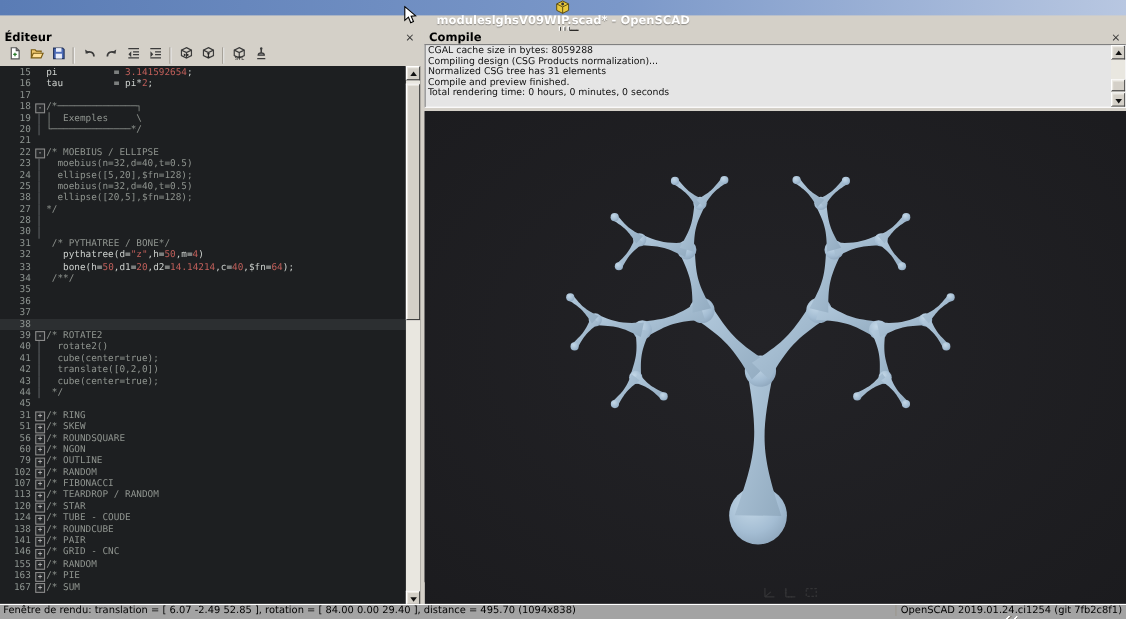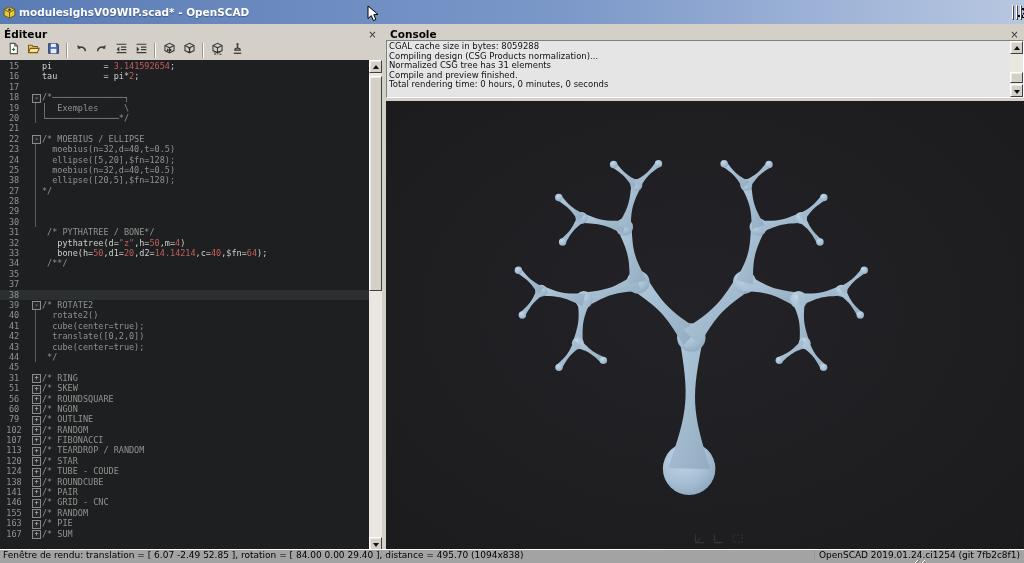--- a/index.html
+++ b/index.html
@@ -1,20 +1,20 @@
 <!DOCTYPE html>
 <html><head>
 <meta charset="utf-8">
 <style>
   html,body{margin:0;padding:0;background:#555;}
   #app{position:relative;width:1024px;height:563px;background:#d4d0c8;overflow:hidden;
        font-family:"DejaVu Sans",sans-serif;font-size:11px;color:#000;cursor:default;}
   
-  #titlebar{height:24px;display:flex;align-items:center;padding:0 2px;
-    background:linear-gradient(90deg,#5a7cb5 0%,#7b98c9 55%,#b8c7e1 100%);}
+  #titlebar{height:14px;display:flex;align-items:center;padding:0 2px;
+    background:linear-gradient(90deg,#5a7cb5 0%,#7b98c9 55%,#b8c7e1 100%);flex-direction:column;}
   #appicon{width:13px;height:13px;margin:0 3px 0 1px;display:inline-flex;}
   #wtitle{color:#fff;font-weight:bold;font-size:10.5px;flex:1;white-space:nowrap;
     text-shadow:0 1px 1px rgba(0,0,0,.35);}
   .wbtn{width:16px;height:13px;margin-left:2px;background:#d4d0c8;position:relative;
     border:1px solid;border-color:#fff #404040 #404040 #fff;box-shadow:inset 1px 1px 0 #ece9e2;}
   .g-min{position:absolute;left:3px;bottom:2px;width:7px;height:2px;background:#000;}
   .g-max{position:absolute;left:3px;top:2px;width:8px;height:7px;border:1px solid #000;border-top-width:2px;}
   .g-close{position:absolute;left:0;top:-1px;width:100%;text-align:center;font-size:11px;font-weight:bold;line-height:13px;}
   .g-close::before{content:"×";}
   
@@ -33,21 +33,21 @@
   
   #edtoolbar{height:20px;display:flex;align-items:center;background:#d4d0c8;padding-left:3px;}
   .tbtn{width:20px;height:18px;display:inline-flex;align-items:center;justify-content:center;}
   .vsep{width:1px;height:15px;background:#9c978e;border-right:1px solid #fff;margin:0 3px;}
   
   #edbody{flex:1;background:#1d1f21;position:relative;overflow:hidden;
     font-family:"DejaVu Sans Mono",monospace;font-size:8.5px;}
   #edlines{position:absolute;left:0;top:1px;right:13px;}
   .ed-row{display:flex;height:10.4px;line-height:10.4px;white-space:pre;}
   .ed-row.hl{background:#2c2f31;}
-  .ed-num{width:28px;text-align:center;padding-right:3px;color:#8f9692;flex:none;}
+  .ed-num{width:28px;text-align:right;padding-right:3px;color:#8f9692;flex:none;}
   .ed-fold{width:11px;flex:none;position:relative;}
   .ed-fold .fb{position:absolute;left:1px;top:1.4px;width:7px;height:7px;border:1px solid #8a8a8a;
     background:#26282a;color:#c8c8c8;font-size:7px;line-height:6px;text-align:center;}
   .ed-fold.guide::before{content:"";position:absolute;left:4px;top:0;bottom:0;width:1px;background:#5a5e60;}
   .ed-code{flex:1;}
   .tk-d{color:#cdd1ce;} .tk-n{color:#c05f5a;} .tk-s{color:#c05f5a;} .tk-c{color:#8f948f;}
   
   .sbar{position:absolute;top:0;bottom:0;right:0;width:13px;background:#e9e7e0;}
   .sb-btn{position:absolute;left:0;width:13px;height:13px;background:#d4d0c8;
     border:1px solid;border-color:#fff #404040 #404040 #fff;box-shadow:inset 1px 1px 0 #ece9e2;box-sizing:border-box;}
@@ -200,27 +200,27 @@
             <div class="ed-row"><span class="ed-num">19</span><span class="ed-fold guide"></span><span class="ed-code"><span class="tk-c">│  Exemples     \</span></span></div>
             <div class="ed-row"><span class="ed-num">20</span><span class="ed-fold guide"></span><span class="ed-code"><span class="tk-c">└──────────────*/</span></span></div>
             <div class="ed-row"><span class="ed-num">21</span><span class="ed-fold"></span><span class="ed-code"></span></div>
             <div class="ed-row"><span class="ed-num">22</span><span class="ed-fold"><span class="fb">-</span></span><span class="ed-code"><span class="tk-c">/* MOEBIUS / ELLIPSE</span></span></div>
             <div class="ed-row"><span class="ed-num">23</span><span class="ed-fold guide"></span><span class="ed-code"><span class="tk-c">  moebius(n=32,d=40,t=0.5)</span></span></div>
             <div class="ed-row"><span class="ed-num">24</span><span class="ed-fold guide"></span><span class="ed-code"><span class="tk-c">  ellipse([5,20],$fn=128);</span></span></div>
             <div class="ed-row"><span class="ed-num">25</span><span class="ed-fold guide"></span><span class="ed-code"><span class="tk-c">  moebius(n=32,d=40,t=0.5)</span></span></div>
             <div class="ed-row"><span class="ed-num">38</span><span class="ed-fold guide"></span><span class="ed-code"><span class="tk-c">  ellipse([20,5],$fn=128);</span></span></div>
             <div class="ed-row"><span class="ed-num">27</span><span class="ed-fold guide"></span><span class="ed-code"><span class="tk-c">*/</span></span></div>
             <div class="ed-row"><span class="ed-num">28</span><span class="ed-fold guide"></span><span class="ed-code"></span></div>
-            <div class="ed-row"><span class="ed-num">29</span><span class="ed-fold guide"></span><span class="ed-code"></span></div>
             <div class="ed-row"><span class="ed-num">30</span><span class="ed-fold guide"></span><span class="ed-code"></span></div>
             <div class="ed-row"><span class="ed-num">31</span><span class="ed-fold"></span><span class="ed-code"><span class="tk-c"> /* PYTHATREE / BONE*/</span></span></div>
             <div class="ed-row"><span class="ed-num">32</span><span class="ed-fold"></span><span class="ed-code"><span class="tk-d">   pythatree(d=</span><span class="tk-s">"z"</span><span class="tk-d">,h=</span><span class="tk-n">50</span><span class="tk-d">,m=</span><span class="tk-n">4</span><span class="tk-d">)</span></span></div>
             <div class="ed-row"><span class="ed-num">33</span><span class="ed-fold"></span><span class="ed-code"><span class="tk-d">   bone(h=</span><span class="tk-n">50</span><span class="tk-d">,d1=</span><span class="tk-n">20</span><span class="tk-d">,d2=</span><span class="tk-n">14.14214</span><span class="tk-d">,c=</span><span class="tk-n">40</span><span class="tk-d">,$fn=</span><span class="tk-n">64</span><span class="tk-d">);</span></span></div>
             <div class="ed-row"><span class="ed-num">34</span><span class="ed-fold"></span><span class="ed-code"><span class="tk-c"> /**/</span></span></div>
             <div class="ed-row"><span class="ed-num">35</span><span class="ed-fold"></span><span class="ed-code"></span></div>
+            <div class="ed-row"><span class="ed-num">36</span><span class="ed-fold"></span><span class="ed-code"></span></div>
             <div class="ed-row"><span class="ed-num">37</span><span class="ed-fold"></span><span class="ed-code"></span></div>
             <div class="ed-row hl"><span class="ed-num">38</span><span class="ed-fold"></span><span class="ed-code"></span></div>
             <div class="ed-row"><span class="ed-num">39</span><span class="ed-fold"><span class="fb">-</span></span><span class="ed-code"><span class="tk-c">/* ROTATE2</span></span></div>
             <div class="ed-row"><span class="ed-num">40</span><span class="ed-fold guide"></span><span class="ed-code"><span class="tk-c">  rotate2()</span></span></div>
             <div class="ed-row"><span class="ed-num">41</span><span class="ed-fold guide"></span><span class="ed-code"><span class="tk-c">  cube(center=true);</span></span></div>
             <div class="ed-row"><span class="ed-num">42</span><span class="ed-fold guide"></span><span class="ed-code"><span class="tk-c">  translate([0,2,0])</span></span></div>
             <div class="ed-row"><span class="ed-num">43</span><span class="ed-fold guide"></span><span class="ed-code"><span class="tk-c">  cube(center=true);</span></span></div>
             <div class="ed-row"><span class="ed-num">44</span><span class="ed-fold guide"></span><span class="ed-code"><span class="tk-c"> */</span></span></div>
             <div class="ed-row"><span class="ed-num">45</span><span class="ed-fold"></span><span class="ed-code"></span></div>
             <div class="ed-row"><span class="ed-num">31</span><span class="ed-fold"><span class="fb">+</span></span><span class="ed-code"><span class="tk-c">/* RING</span></span></div>
@@ -249,21 +249,21 @@
               <i class="tri d"></i>
             </div>
         </div>
       </div>
     </div>
 
     <div id="vsplit"></div>
 
     <div id="right">
       <div class="phead">
-        <span class="ptitle">Console</span>
+        <span class="ptitle">Compile</span>
         <span class="pclose"></span>
       </div>
       <div id="conbody">
         <div id="conlines">
             <div>CGAL cache size in bytes: 8059288</div>
             <div>Compiling design (CSG Products normalization)...</div>
             <div>Normalized CSG tree has 31 elements</div>
             <div>Compile and preview finished.</div>
             <div>Total rendering time: 0 hours, 0 minutes, 0 seconds</div>
           </div>

